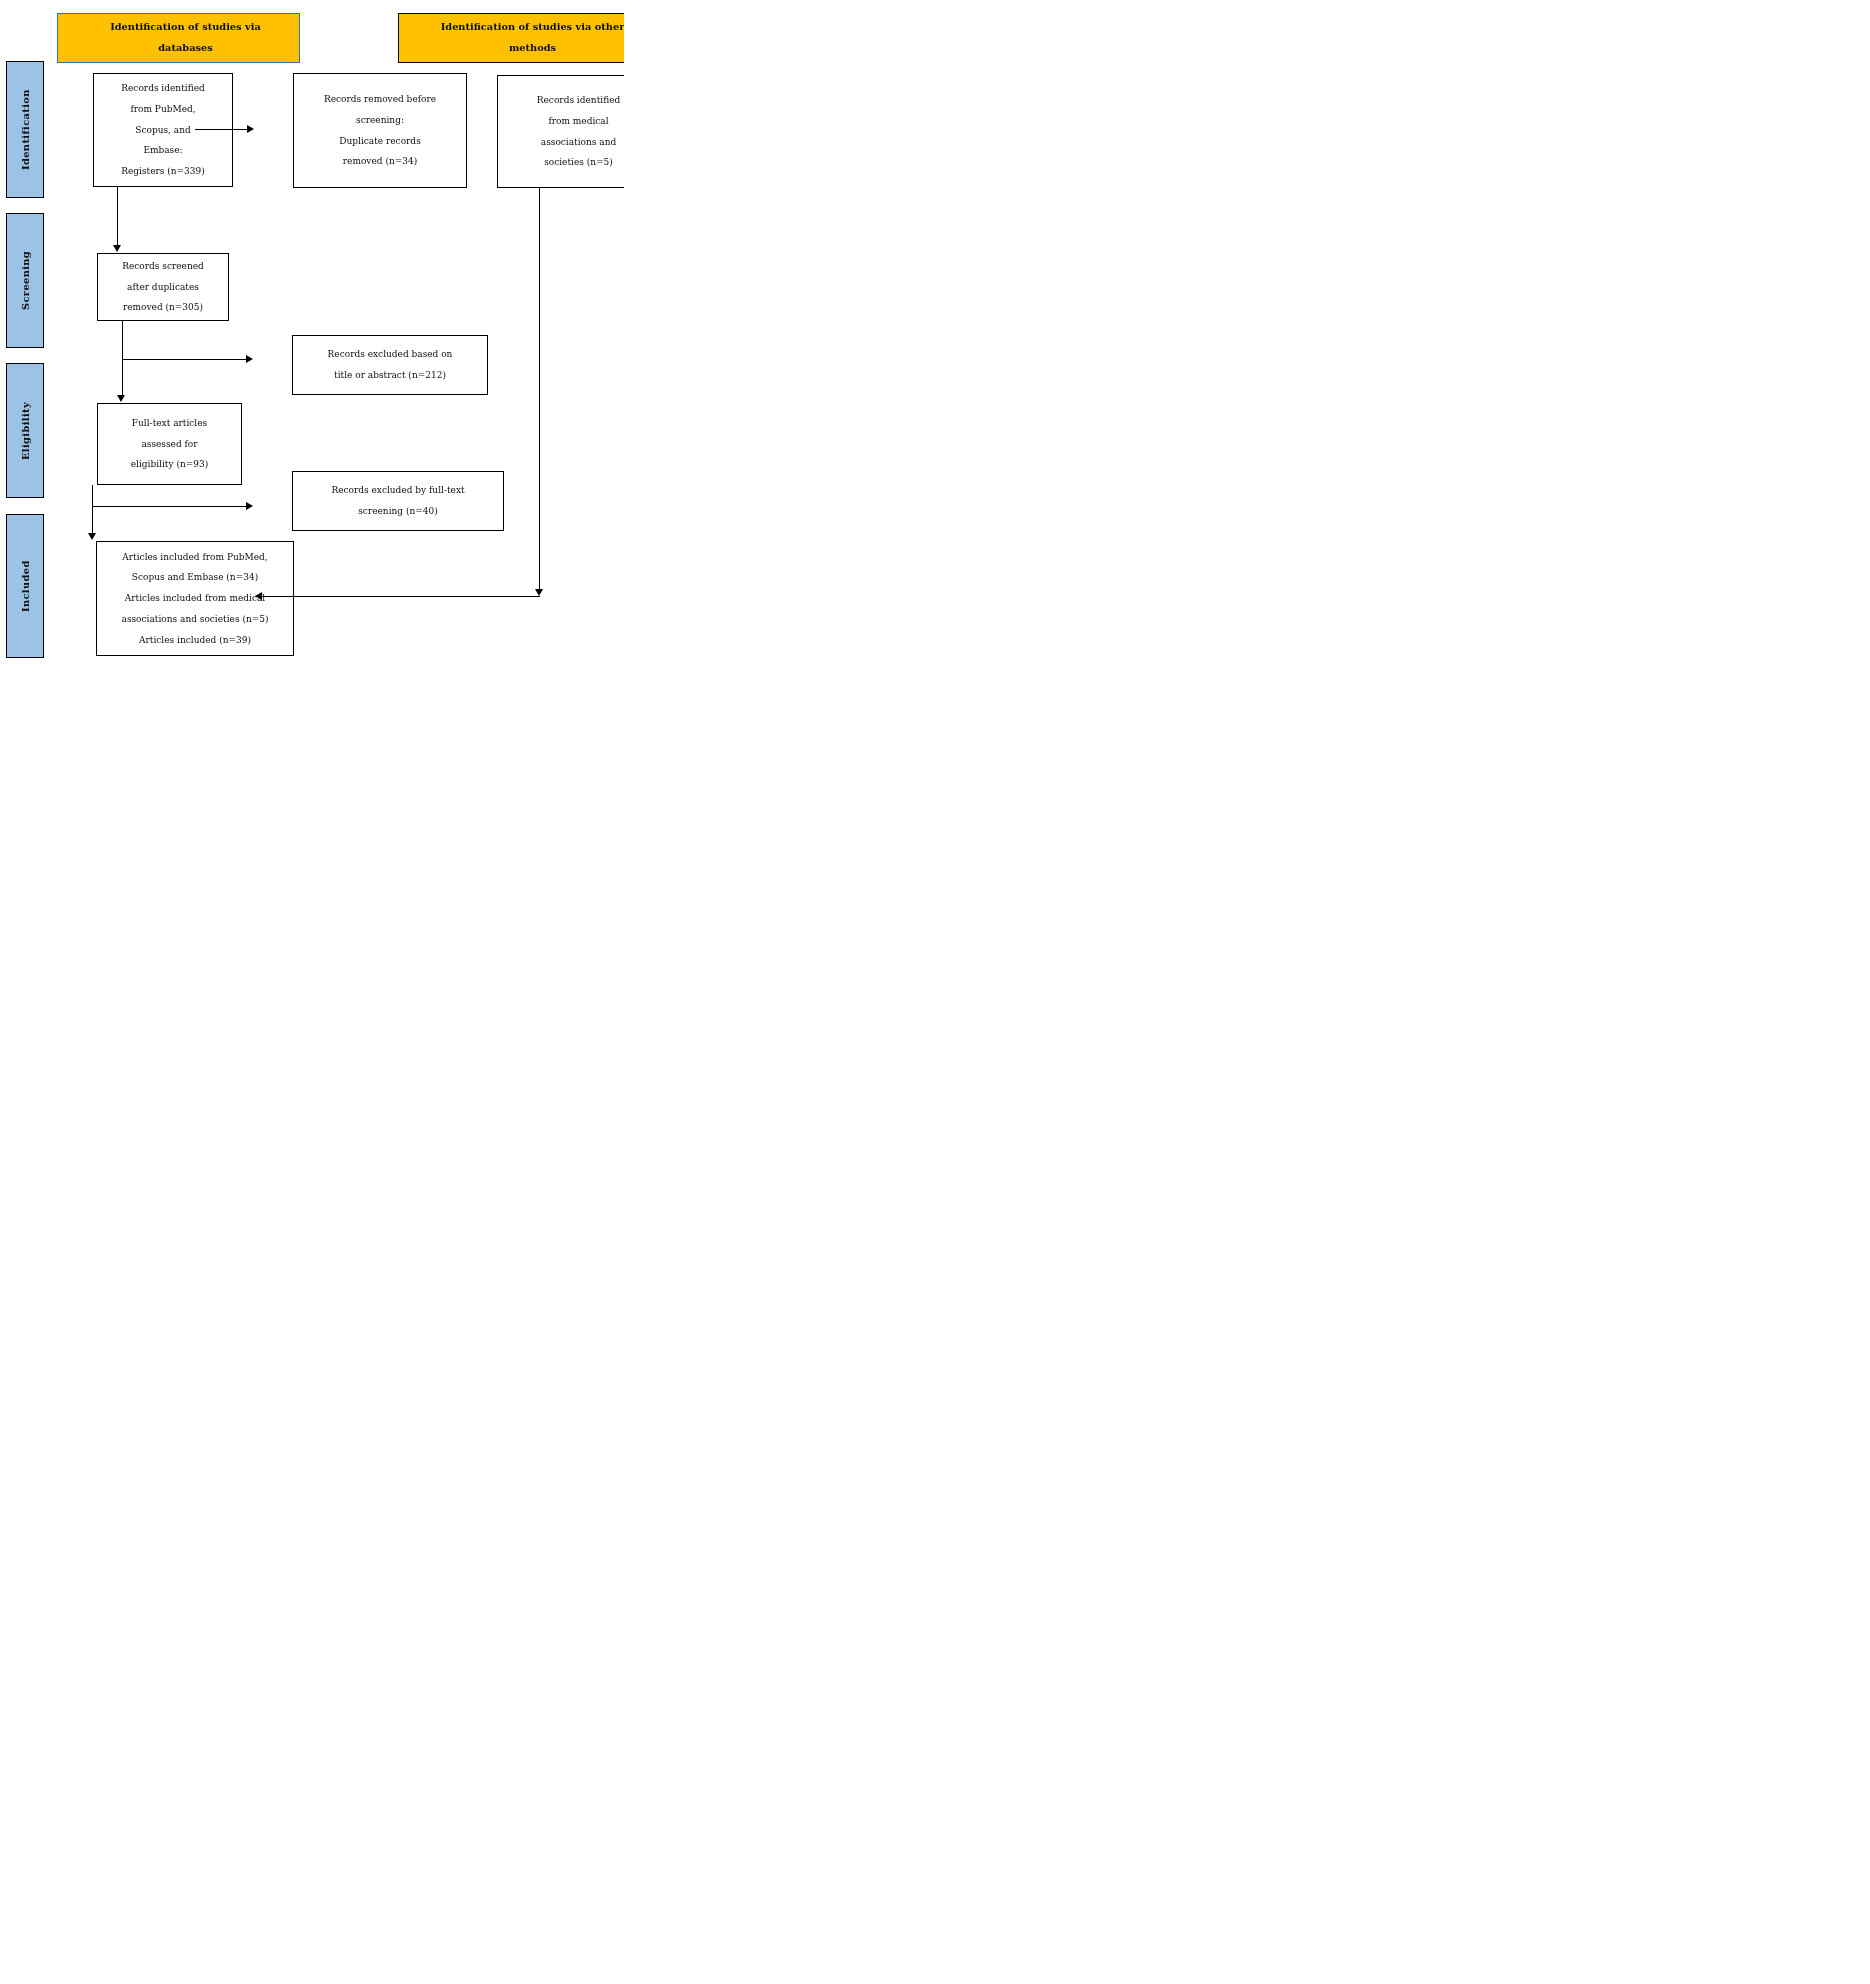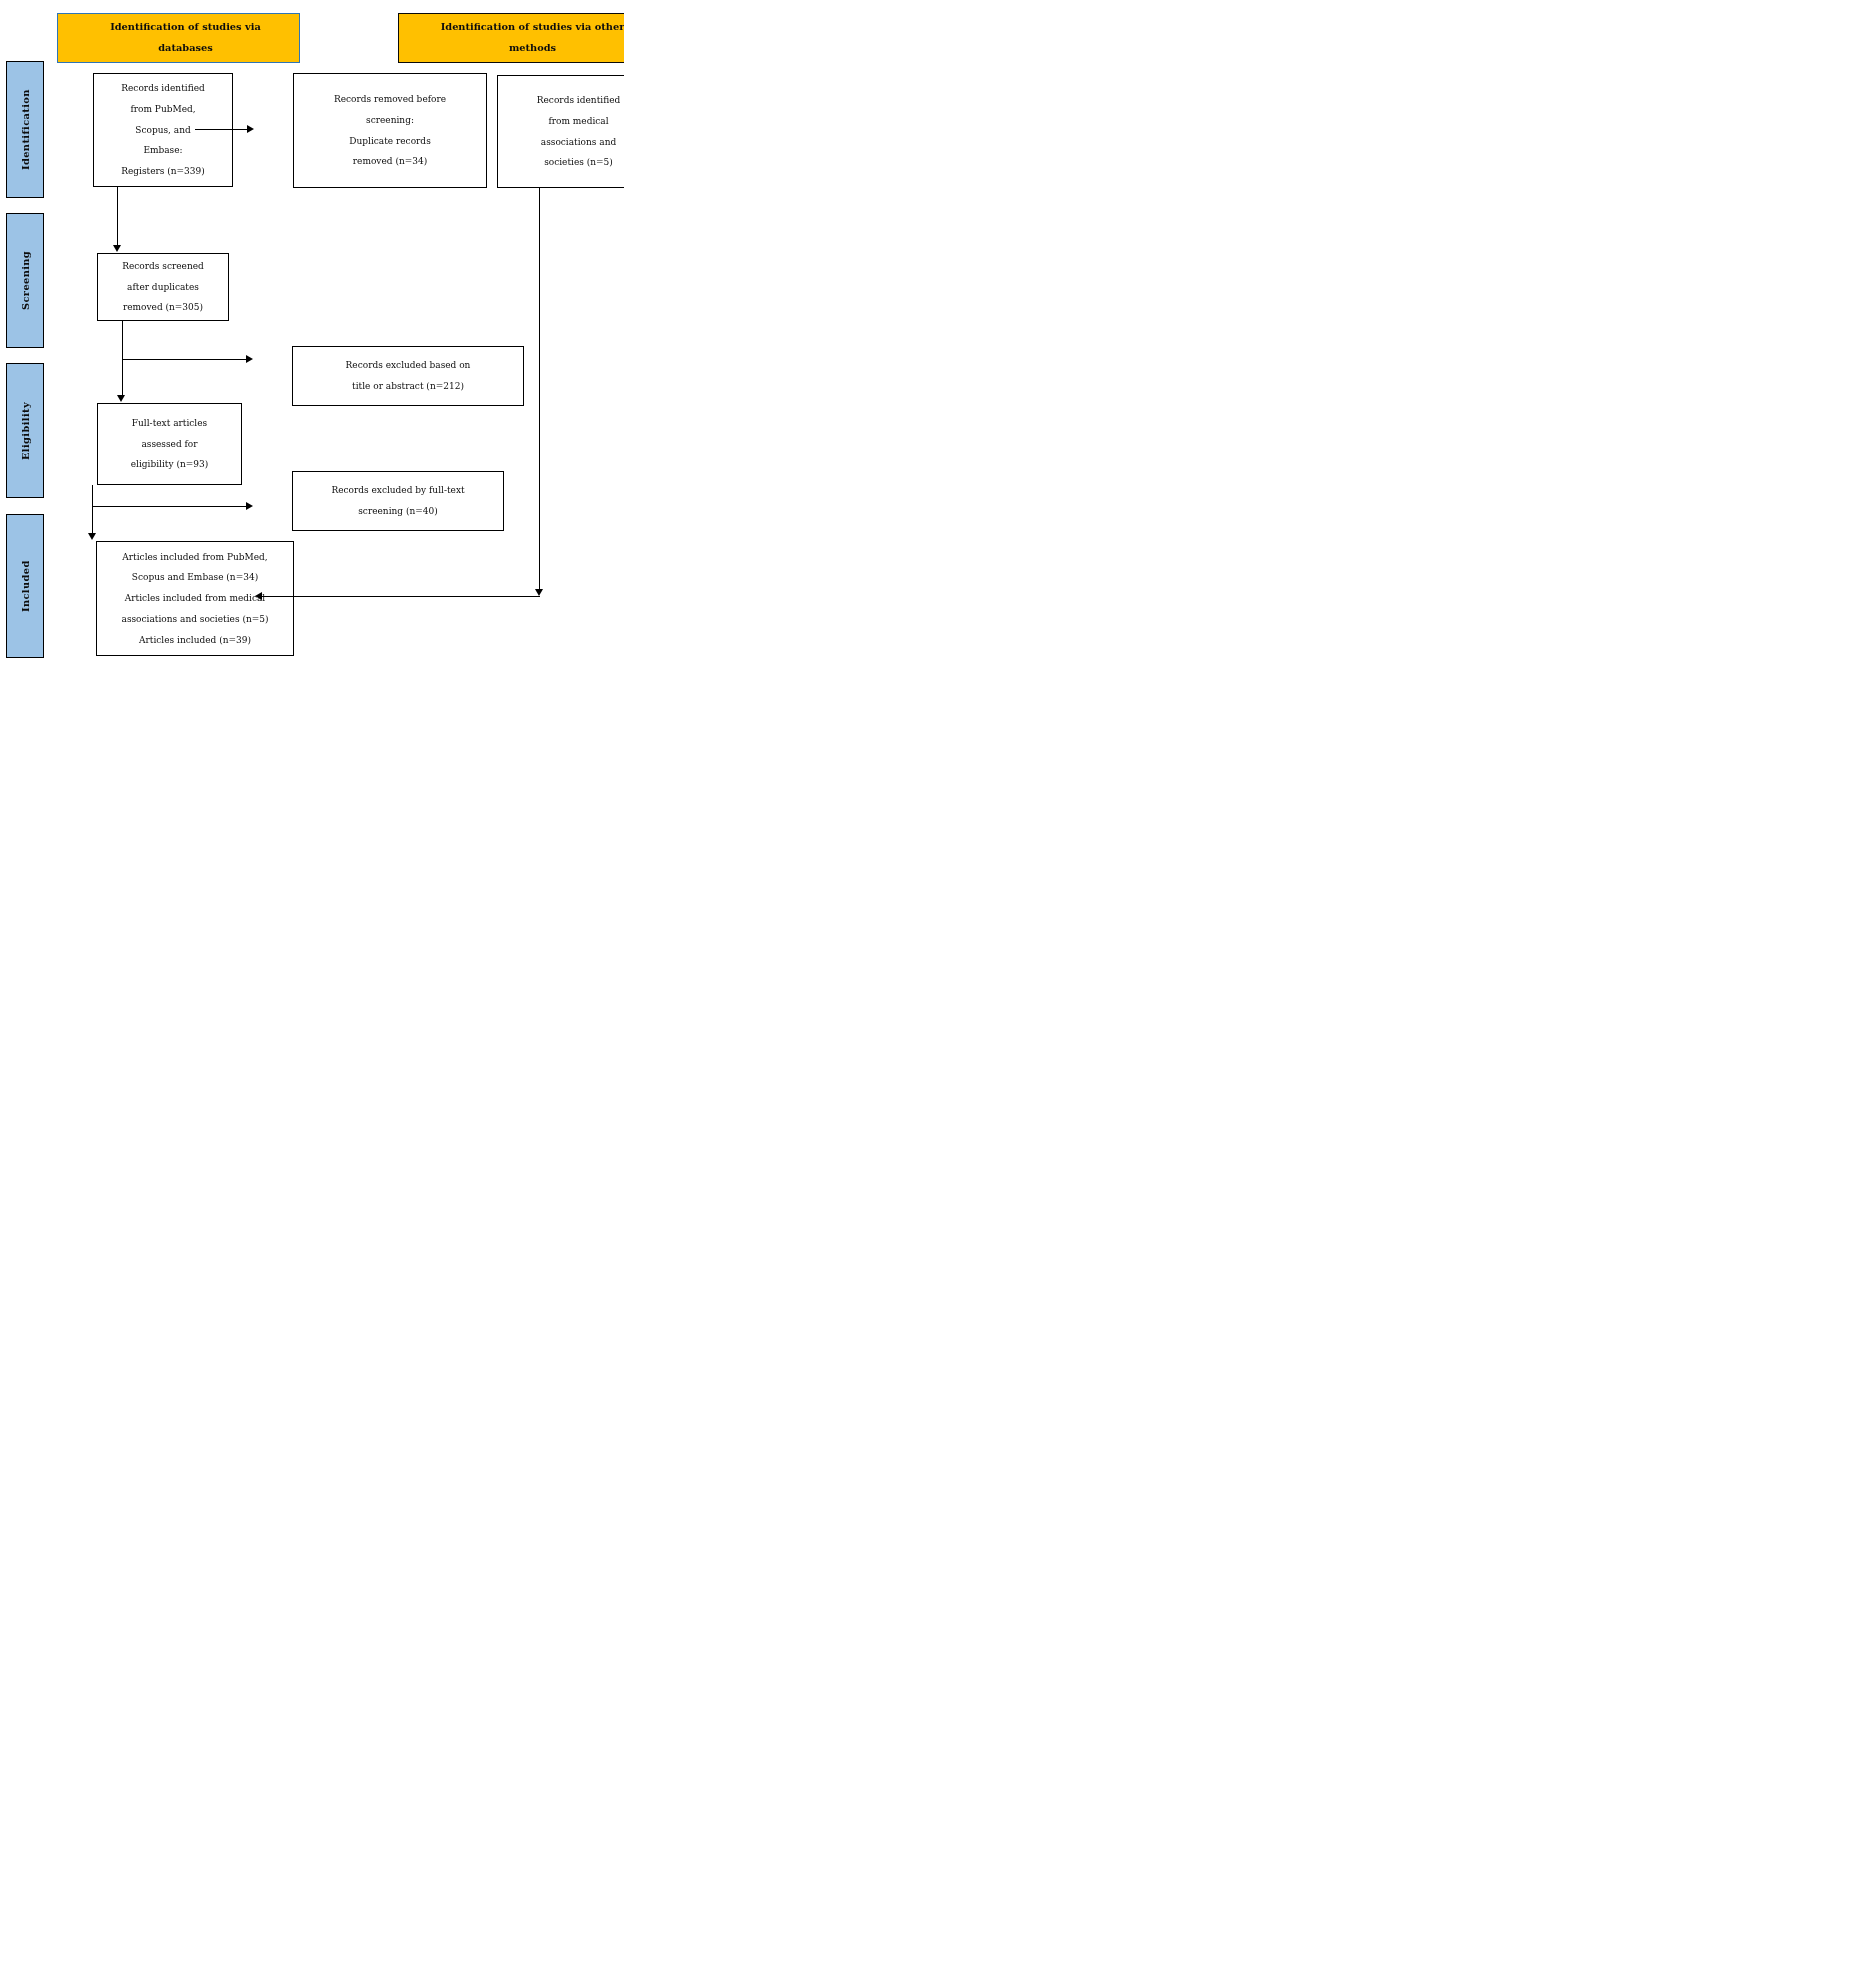--- a/index.html
+++ b/index.html
@@ -56,32 +56,32 @@
   <div class="stage" style="left:5.8px; top:61px; width:38px; height:137px;">Identification</div>
   <div class="stage" style="left:5.8px; top:213px; width:38px; height:135px;">Screening</div>
   <div class="stage" style="left:5.8px; top:363px; width:38px; height:135px;">Eligibility</div>
   <div class="stage" style="left:5.8px; top:514px; width:38px; height:144px;">Included</div>
 
   <div class="box" style="left:55px; top:73px; width:140px; height:114px;">Records identified
 from PubMed,
 Scopus, and
 Embase:
 Registers (n=339)</div>
-  <div class="box" style="left:255px; top:73px; width:194px; height:115px;">Records removed before
+  <div class="box" style="left:255px; top:73px; width:174px; height:115px;">Records removed before
 screening:
 Duplicate records
 removed (n=34)</div>
   <div class="box" style="left:459px; top:75px; width:163px; height:113px;">Records identified
 from medical
 associations and
 societies (n=5)</div>
   <div class="box" style="left:59px; top:253px; width:132px; height:68px;">Records screened
 after duplicates
 removed (n=305)</div>
-  <div class="box" style="left:254px; top:346px; width:232px; height:60px;">Records excluded based on
+  <div class="box" style="left:254px; top:335px; width:196px; height:60px;">Records excluded based on
 title or abstract (n=212)</div>
   <div class="box" style="left:59px; top:403px; width:145px; height:82px;">Full-text articles
 assessed for
 eligibility (n=93)</div>
   <div class="box" style="left:254px; top:471px; width:212px; height:60px;">Records excluded by full-text
 screening (n=40)</div>
   <div class="box" style="left:58px; top:541px; width:198px; height:115px;">Articles included from PubMed,
 Scopus and Embase (n=34)
 Articles included from medical
 associations and societies (n=5)

